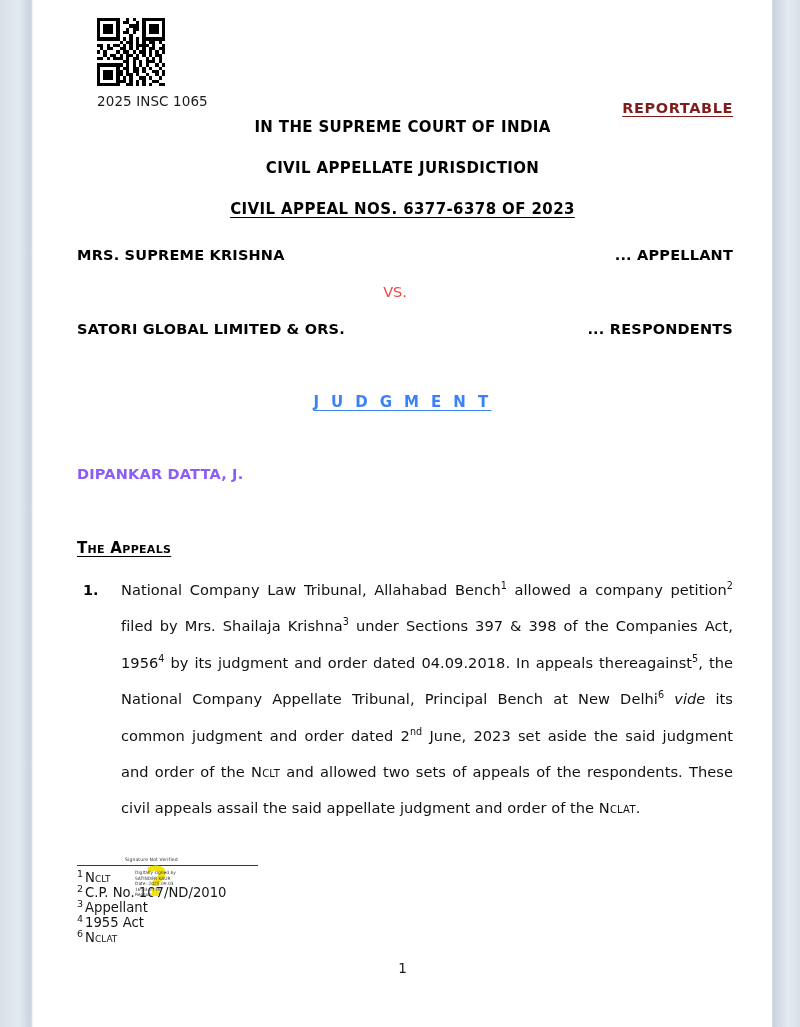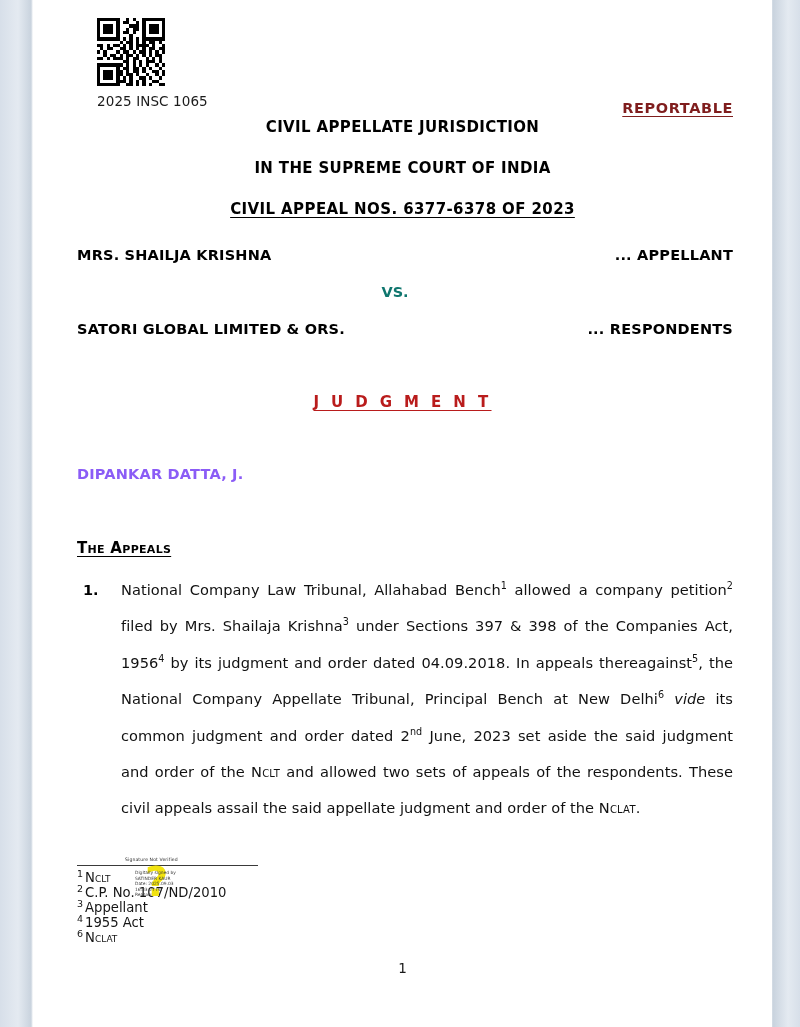--- a/index.html
+++ b/index.html
@@ -104,37 +104,37 @@
     font-weight: bold;
     letter-spacing: 0.2px;
     color: #000;
     margin-bottom: 21px;
   }
   .party-row .name { text-align: left; }
   .party-row .role { text-align: left; }
   .vs-row {
     text-align: center;
     font-size: 14.5px;
-    font-weight: bold;
-    color: #0f766e;
+    font-weight: normal;
+    color: #ef4444;
     margin-bottom: 21px;
     margin-left: -20px;
   }
 
   
   .judgment-title {
     position: absolute;
     left: 0;
     right: 0;
     top: 393px;
     text-align: center;
     font-size: 15px;
     font-weight: bold;
     letter-spacing: 3.4px;
-    color: #b91c1c;
+    color: #3b82f6;
   }
   .judgment-title span {
     text-decoration: underline;
     text-underline-offset: 3px;
   }
 
   .judge-name {
     position: absolute;
     left: 44px;
     top: 466px;
@@ -408,28 +408,28 @@
           <rect x="16" y="20" width="1" height="1"></rect>
             <rect x="19" y="20" width="2" height="1"></rect>
         </g>
       </svg>
       <div class="citation">2025 INSC 1065</div>
     </div>
 
     <div class="reportable">REPORTABLE</div>
 
     <div class="court-block">
+      <div class="court-line">IN THE SUPREME COURT OF INDIA</div>
       <div class="court-line">CIVIL APPELLATE JURISDICTION</div>
-      <div class="court-line">IN THE SUPREME COURT OF INDIA</div>
       <div class="court-line underlined">CIVIL APPEAL NOS. 6377-6378 OF 2023</div>
     </div>
 
     <div class="parties">
       <div class="party-row">
-        <span class="name">MRS. SHAILJA KRISHNA</span>
+        <span class="name">MRS. SUPREME KRISHNA</span>
         <span class="role">... APPELLANT</span>
       </div>
       <div class="vs-row">VS.</div>
       <div class="party-row">
         <span class="name">SATORI GLOBAL LIMITED &amp; ORS.</span>
         <span class="role">... RESPONDENTS</span>
       </div>
     </div>
 
     <div class="judgment-title">

